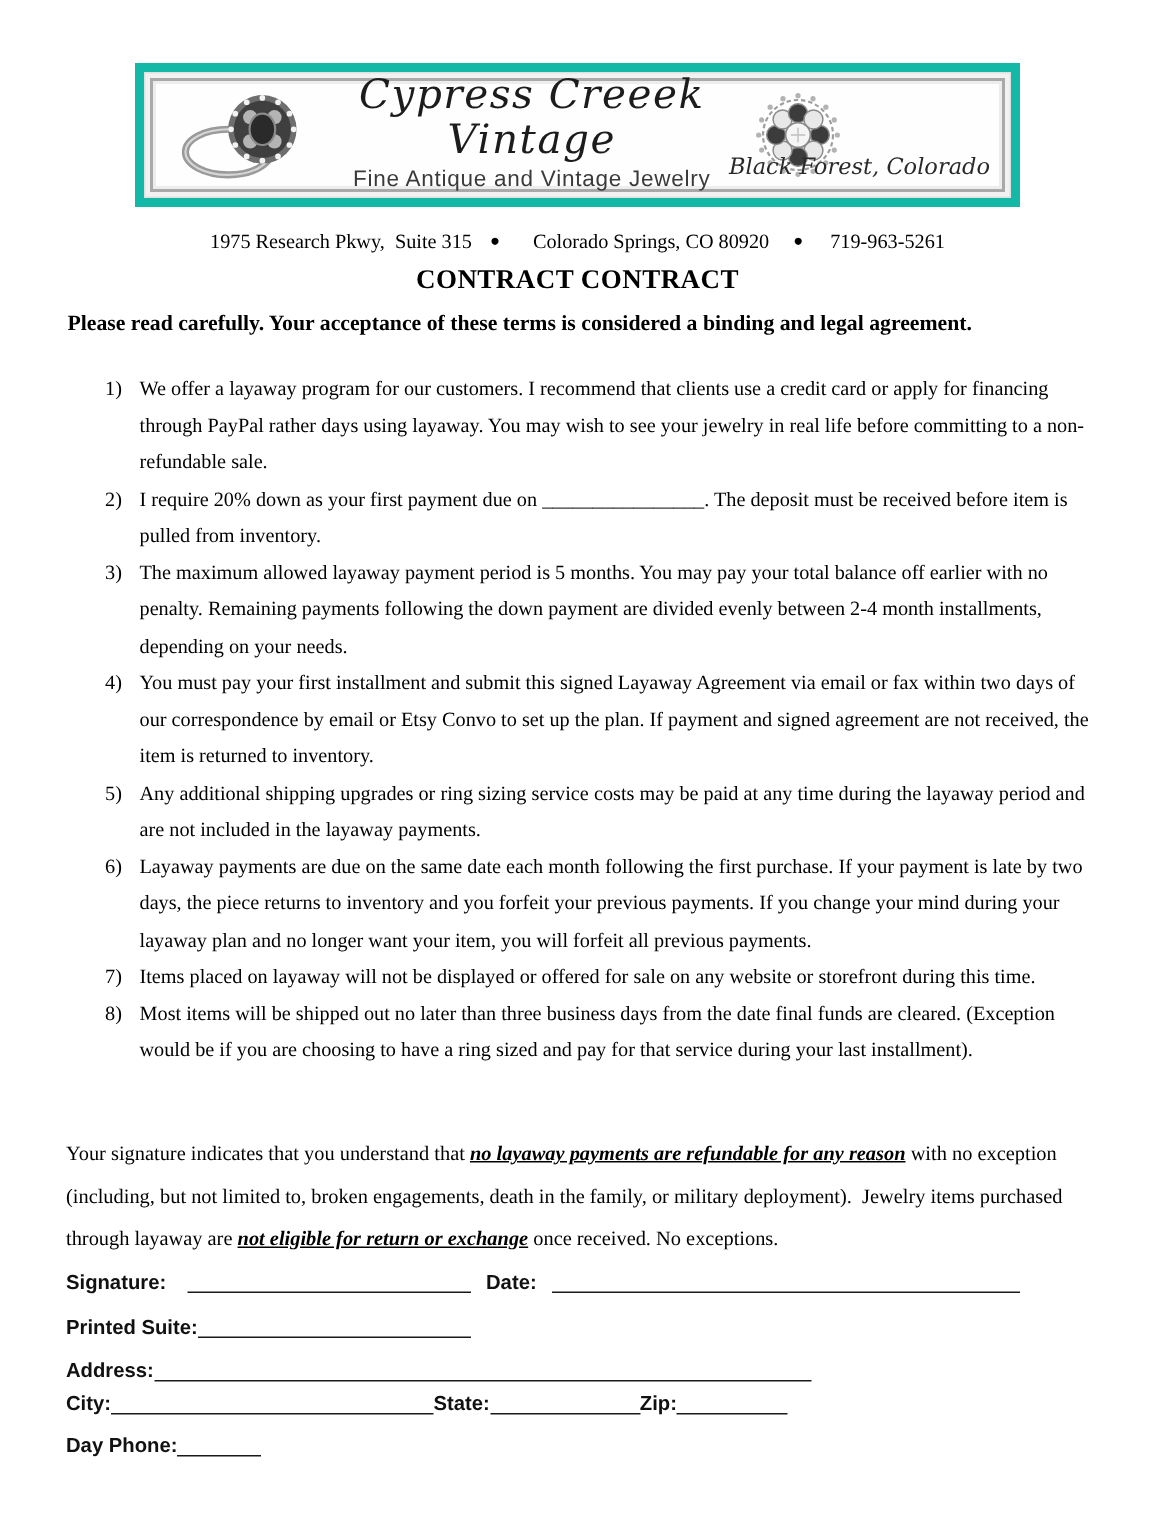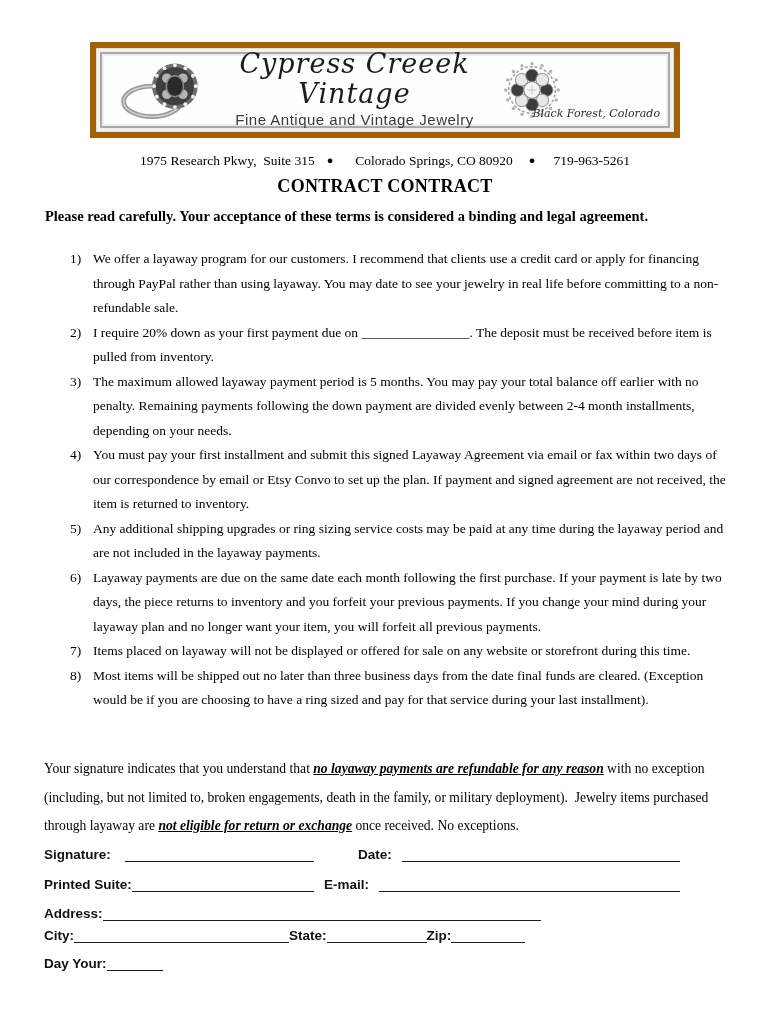--- a/index.html
+++ b/index.html
@@ -10,21 +10,21 @@
     color:#000;
     position:relative;
     overflow:hidden;
   }
   .page { position:relative; width:770px; height:1024px; }
 
   
   .banner {
     position:absolute; left:90px; top:42px;
     width:590px; height:96px;
-    background:#a16207; padding:6px;
+    background:#14b8a6; padding:6px;
   }
   .banner-mat {
     width:100%; height:100%;
     background:#f2f2f2;
     border:1px solid #e0e0e0;
     padding:3px;
   }
   .banner-inner {
     width:100%; height:100%;
     background:#fefefe;
@@ -50,21 +50,21 @@
     letter-spacing:0.5px;
     color:#3a3a3a;
     margin-top:2px;
   }
   .banner-right { flex:0 0 170px; position:relative; height:100%; }
   .ring-right { position:absolute; left:0px; top:2px; }
   .banner-location {
     position:absolute; right:8px; bottom:6px;
     font-family:"DejaVu Serif", serif;
     font-style:italic;
-    font-size:11px;
+    font-size:15px;
     color:#2a2a2a;
     white-space:nowrap;
   }
 
   
   .addr-line {
     position:absolute; top:153px; left:0; width:770px;
     text-align:center; font-size:13.5px; white-space:pre;
   }
   .addr-sep { display:inline-block; font-size:11px; vertical-align:1px; }
@@ -105,21 +105,21 @@
 
   
   .form {
     position:absolute; top:842px; left:44px; width:636px;
     font-family:"Liberation Sans", sans-serif;
     font-weight:bold; font-size:13.5px; color:#111;
   }
   .frow { display:flex; align-items:flex-end; }
   .fline { border-bottom:1.5px solid #1a1a1a; height:16px; }
   .flex1 { flex:1 1 auto; }
-  .row-sig { margin-top:4px;gap:34px; }
+  .row-sig { margin-top:4px; }
   .row-name { margin-top:14px; }
   .row-addr { margin-top:13px; }
   .row-city { margin-top:6px; }
   .row-phone { margin-top:12px; }
   .half-left { flex:0 0 270px; display:flex; align-items:flex-end; }
   .half-right { flex:1 1 auto; display:flex; align-items:flex-end; margin-left:10px; }
   .gap14 { width:14px; }
   .gap10 { width:10px; }
 </style>
 </head>
@@ -204,21 +204,21 @@
   </div>
 
   <div class="addr-line"><span>1975 Research Pkwy,  Suite 315</span><span class="addr-sep sep1">●</span><span>Colorado Springs, CO 80920</span><span class="addr-sep sep2">●</span><span>719-963-5261</span></div>
 
   <div class="doc-title">CONTRACT CONTRACT</div>
   <div class="doc-notice">Please read carefully. Your acceptance of these terms is considered a binding and legal agreement.</div>
 
   <div class="terms">
     <div class="term-item">
         <span class="term-num">1)</span>
-        <span class="term-text">We offer a layaway program for our customers. I recommend that clients use a credit card or apply for financing through PayPal rather than using layaway. You may date to see your jewelry in real life before committing to a non-refundable sale.</span>
+        <span class="term-text">We offer a layaway program for our customers. I recommend that clients use a credit card or apply for financing through PayPal rather days using layaway. You may wish to see your jewelry in real life before committing to a non-refundable sale.</span>
       </div>
     <div class="term-item">
         <span class="term-num">2)</span>
         <span class="term-text">I require 20% down as your first payment due on ________________. The deposit must be received before item is pulled from inventory.</span>
       </div>
     <div class="term-item">
         <span class="term-num">3)</span>
         <span class="term-text">The maximum allowed layaway payment period is 5 months. You may pay your total balance off earlier with no penalty. Remaining payments following the down payment are divided evenly between 2-4 month installments, depending on your needs.</span>
       </div>
     <div class="term-item">
@@ -257,43 +257,38 @@
       <div class="half-right">
         <span>Date:</span>
         <span class="gap10"></span>
         <span class="fline flex1"></span>
       </div>
     </div>
 
     <div class="frow row-name">
       <div class="half-left">
         <span>Printed Suite:</span>
-        <span class="fline flex1"></span>
-      </div>
-      <div class="half-right">
-        <span>E-mail:</span>
-        <span class="gap10"></span>
         <span class="fline flex1"></span>
       </div>
     </div>
 
     <div class="frow row-addr">
       <span>Address:</span>
       <span class="fline" style="width:438px;"></span>
     </div>
 
     <div class="frow row-city">
       <span>City:</span>
       <span class="fline" style="width:215px;"></span>
       <span>State:</span>
       <span class="fline" style="width:100px;"></span>
       <span>Zip:</span>
       <span class="fline" style="width:74px;"></span>
     </div>
 
     <div class="frow row-phone">
-      <span>Day Your:</span>
+      <span>Day Phone:</span>
       <span class="fline" style="width:56px;"></span>
     </div>
 
   </div>
 
 </div>
 
 </body></html>

